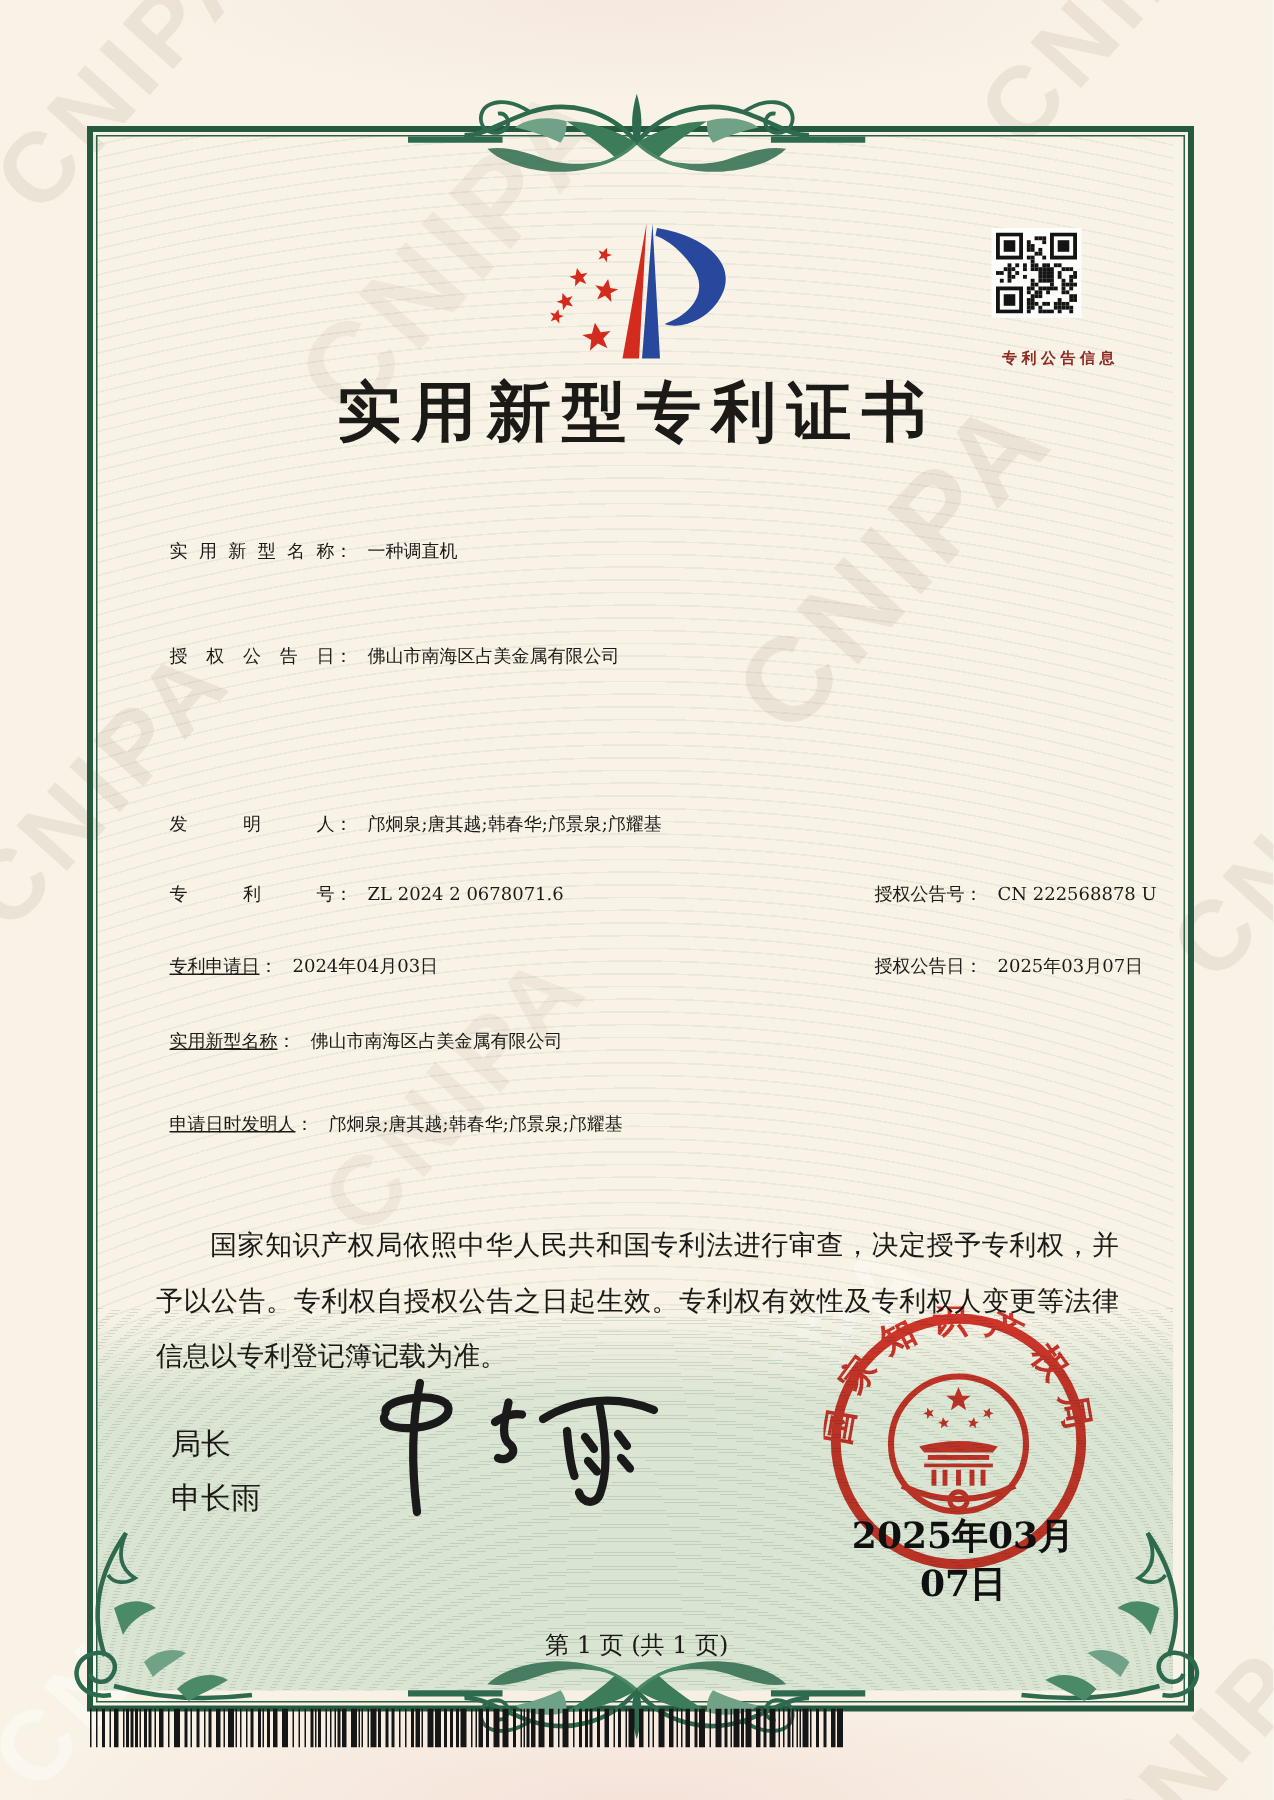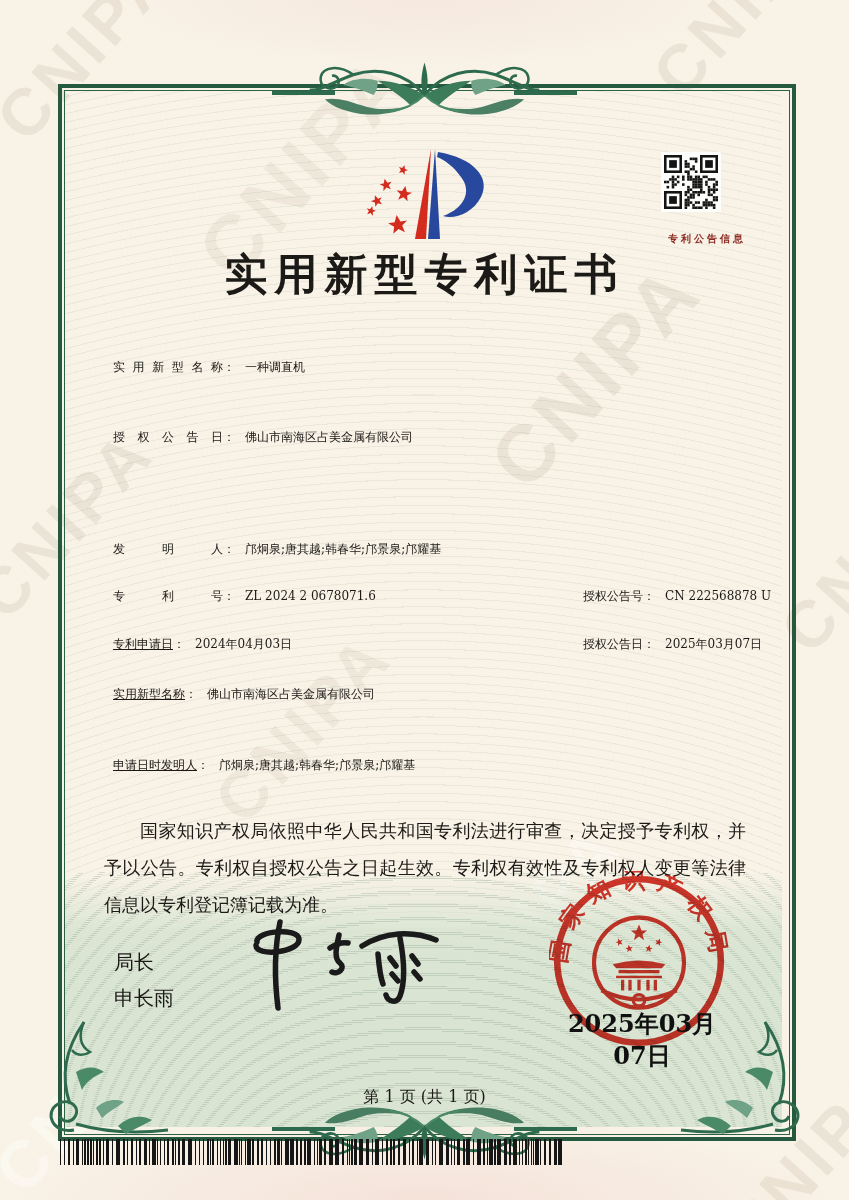--- a/index.html
+++ b/index.html
@@ -288,21 +288,21 @@
     <span class="flabel">专利号</span><span>：</span><span class="fvalue">ZL 2024 2 0678071.6</span>
     <span class="rcol"><span>授权公告号</span><span>：</span><span class="fvalue">CN 222568878 U</span></span>
   </div>
   <div class="row" style="top:629px;width:680px">
     <span class="flabel natural">专利申请日</span><span>：</span><span class="fvalue">2024年04月03日</span>
     <span class="rcol"><span>授权公告日</span><span>：</span><span class="fvalue">2025年03月07日</span></span>
   </div>
   <div class="row" style="top:679px">
     <span class="flabel natural">实用新型名称</span><span>：</span><span class="fvalue">佛山市南海区占美金属有限公司</span>
   </div>
-  <div class="row" style="top:750px">
+  <div class="row" style="top:734px">
     <span class="flabel natural">申请日时发明人</span><span>：</span><span class="fvalue">邝炯泉;唐其越;韩春华;邝景泉;邝耀基</span>
   </div>
 
   <div class="decree">国家知识产权局依照中华人民共和国专利法进行审查，决定授予专利权，并予以公告。专利权自授权公告之日起生效。专利权有效性及专利权人变更等法律信息以专利登记簿记载为准。</div>
 
   <div class="director">
     <div>局长</div>
     <div>申长雨</div>
   </div>
 

